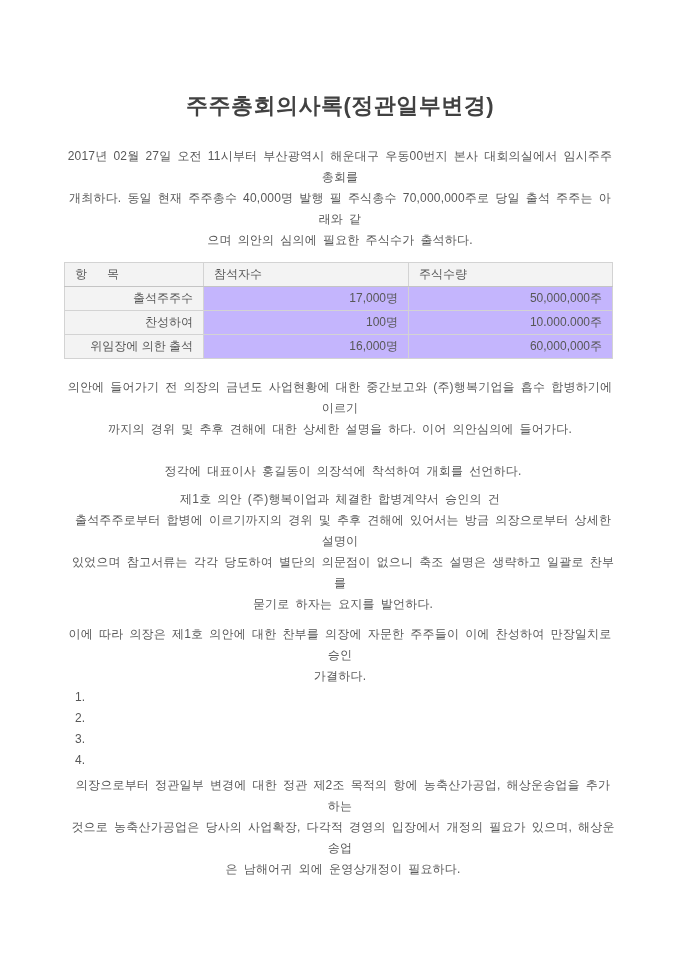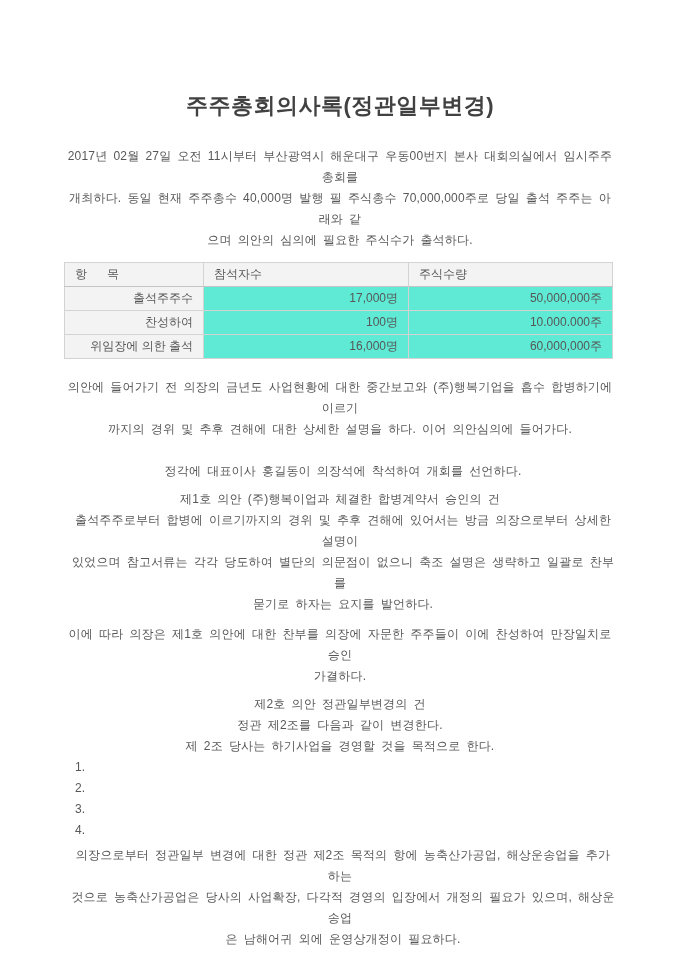--- a/index.html
+++ b/index.html
@@ -79,21 +79,21 @@
     white-space: pre;
     border-bottom-color: #c4c4c4;
   }
   table.attendance td.c-item {
     background: #f3f3f3;
     text-align: right;
     white-space: pre;
   }
   table.attendance td.c-num {
     text-align: right;
-    background: #5eead4;
+    background: #c4b5fd;
   }
   .col-item   { width: 139px; }
   .col-att    { width: 205px; }
   .col-shares { width: 204px; }
 </style>
 </head>
 <body>
 
 <div class="page">
 
@@ -141,23 +141,20 @@
   <p class="para opening"> 정각에 대표이사 홍길동이 의장석에 착석하여 개회를 선언하다.</p>
 
   <p class="para agenda1">제1호 의안 (주)행복이업과 체결한 합병계약서 승인의 건
  출석주주로부터 합병에 이르기까지의 경위 및 추후 견해에 있어서는 방금 의장으로부터 상세한 설명이
  있었으며 참고서류는 각각 당도하여 별단의 의문점이 없으니 축조 설명은 생략하고 일괄로 찬부를
  묻기로 하자는 요지를 발언하다.</p>
 
   <p class="para agenda1-res">이에 따라 의장은 제1호 의안에 대한 찬부를 의장에 자문한 주주들이 이에 찬성하여 만장일치로 승인
 가결하다.</p>
 
-  <p class="para agenda2">제2호 의안 정관일부변경의 건
-정관 제2조를 다음과 같이 변경한다.
-제 2조 당사는 하기사업을 경영할 것을 목적으로 한다.</p>
 
   <div class="biz-list">
     <div class="list-item">1.</div>
     <div class="list-item">2.</div>
     <div class="list-item">3.</div>
     <div class="list-item">4.</div>
   </div>
 
   <p class="para agenda2-expl"> 의장으로부터 정관일부 변경에 대한 정관 제2조 목적의 항에 농축산가공업, 해상운송업을 추가하는
  것으로 농축산가공업은 당사의 사업확장, 다각적 경영의 입장에서 개정의 필요가 있으며, 해상운송업

